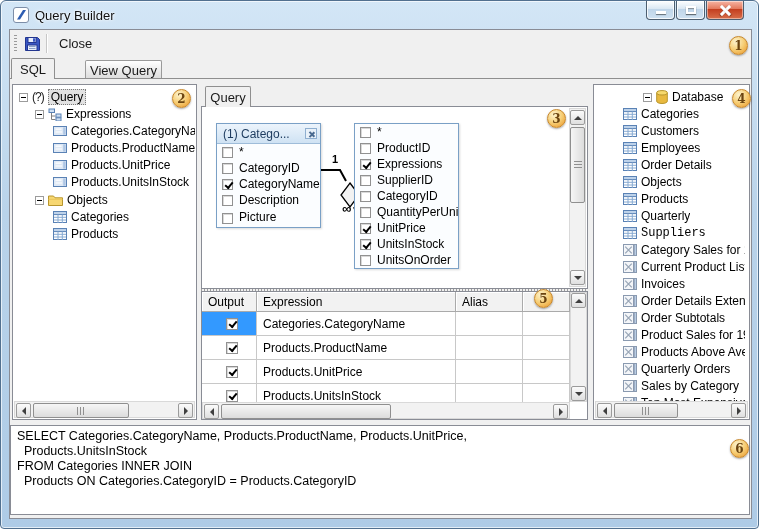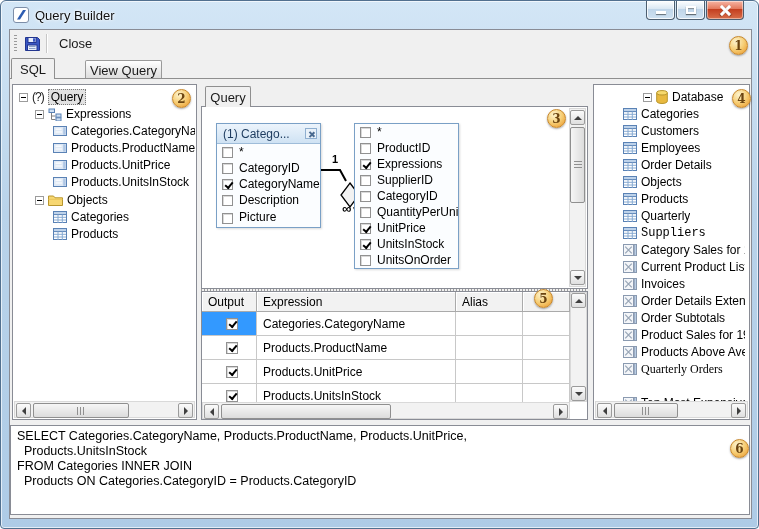--- a/index.html
+++ b/index.html
@@ -583,29 +583,39 @@
     <div class="trow" style="left:29px; top:259px; width:122px;">
         <span class="ic">
           <svg width="14" height="12" viewBox="0 0 14 12">
             <rect x="0.5" y="0.5" width="10" height="11" fill="#f4f6f9" stroke="#8a9ab0"></rect>
             <path d="M2.2 2.6l6.6 6.8M8.8 2.6l-6.6 6.8" stroke="#9aa7b8" stroke-width="1.3"></path>
             <rect x="11.2" y="0.5" width="2.3" height="11" fill="#b9cde6" stroke="#8a9ab0"></rect>
           </svg>
         </span>
         <span class="tlabel">Products Above Average</span>
       </div>
-    <div class="trow" style="left:29px; top:276px; width:122px;font-family:Liberation Serif, serif;">
+    <div class="trow" style="left:29px; top:276px; width:122px;">
         <span class="ic">
           <svg width="14" height="12" viewBox="0 0 14 12">
             <rect x="0.5" y="0.5" width="10" height="11" fill="#f4f6f9" stroke="#8a9ab0"></rect>
             <path d="M2.2 2.6l6.6 6.8M8.8 2.6l-6.6 6.8" stroke="#9aa7b8" stroke-width="1.3"></path>
             <rect x="11.2" y="0.5" width="2.3" height="11" fill="#b9cde6" stroke="#8a9ab0"></rect>
           </svg>
         </span>
         <span class="tlabel">Quarterly Orders</span>
+      </div>
+    <div class="trow" style="left:29px; top:293px; width:122px;">
+        <span class="ic">
+          <svg width="14" height="12" viewBox="0 0 14 12">
+            <rect x="0.5" y="0.5" width="10" height="11" fill="#f4f6f9" stroke="#8a9ab0"></rect>
+            <path d="M2.2 2.6l6.6 6.8M8.8 2.6l-6.6 6.8" stroke="#9aa7b8" stroke-width="1.3"></path>
+            <rect x="11.2" y="0.5" width="2.3" height="11" fill="#b9cde6" stroke="#8a9ab0"></rect>
+          </svg>
+        </span>
+        <span class="tlabel">Sales by Category</span>
       </div>
     <div class="trow" style="left:29px; top:310px; width:122px;">
         <span class="ic">
           <svg width="14" height="12" viewBox="0 0 14 12">
             <rect x="0.5" y="0.5" width="10" height="11" fill="#f4f6f9" stroke="#8a9ab0"></rect>
             <path d="M2.2 2.6l6.6 6.8M8.8 2.6l-6.6 6.8" stroke="#9aa7b8" stroke-width="1.3"></path>
             <rect x="11.2" y="0.5" width="2.3" height="11" fill="#b9cde6" stroke="#8a9ab0"></rect>
           </svg>
         </span>
         <span class="tlabel">Ten Most Expensive Products</span>

